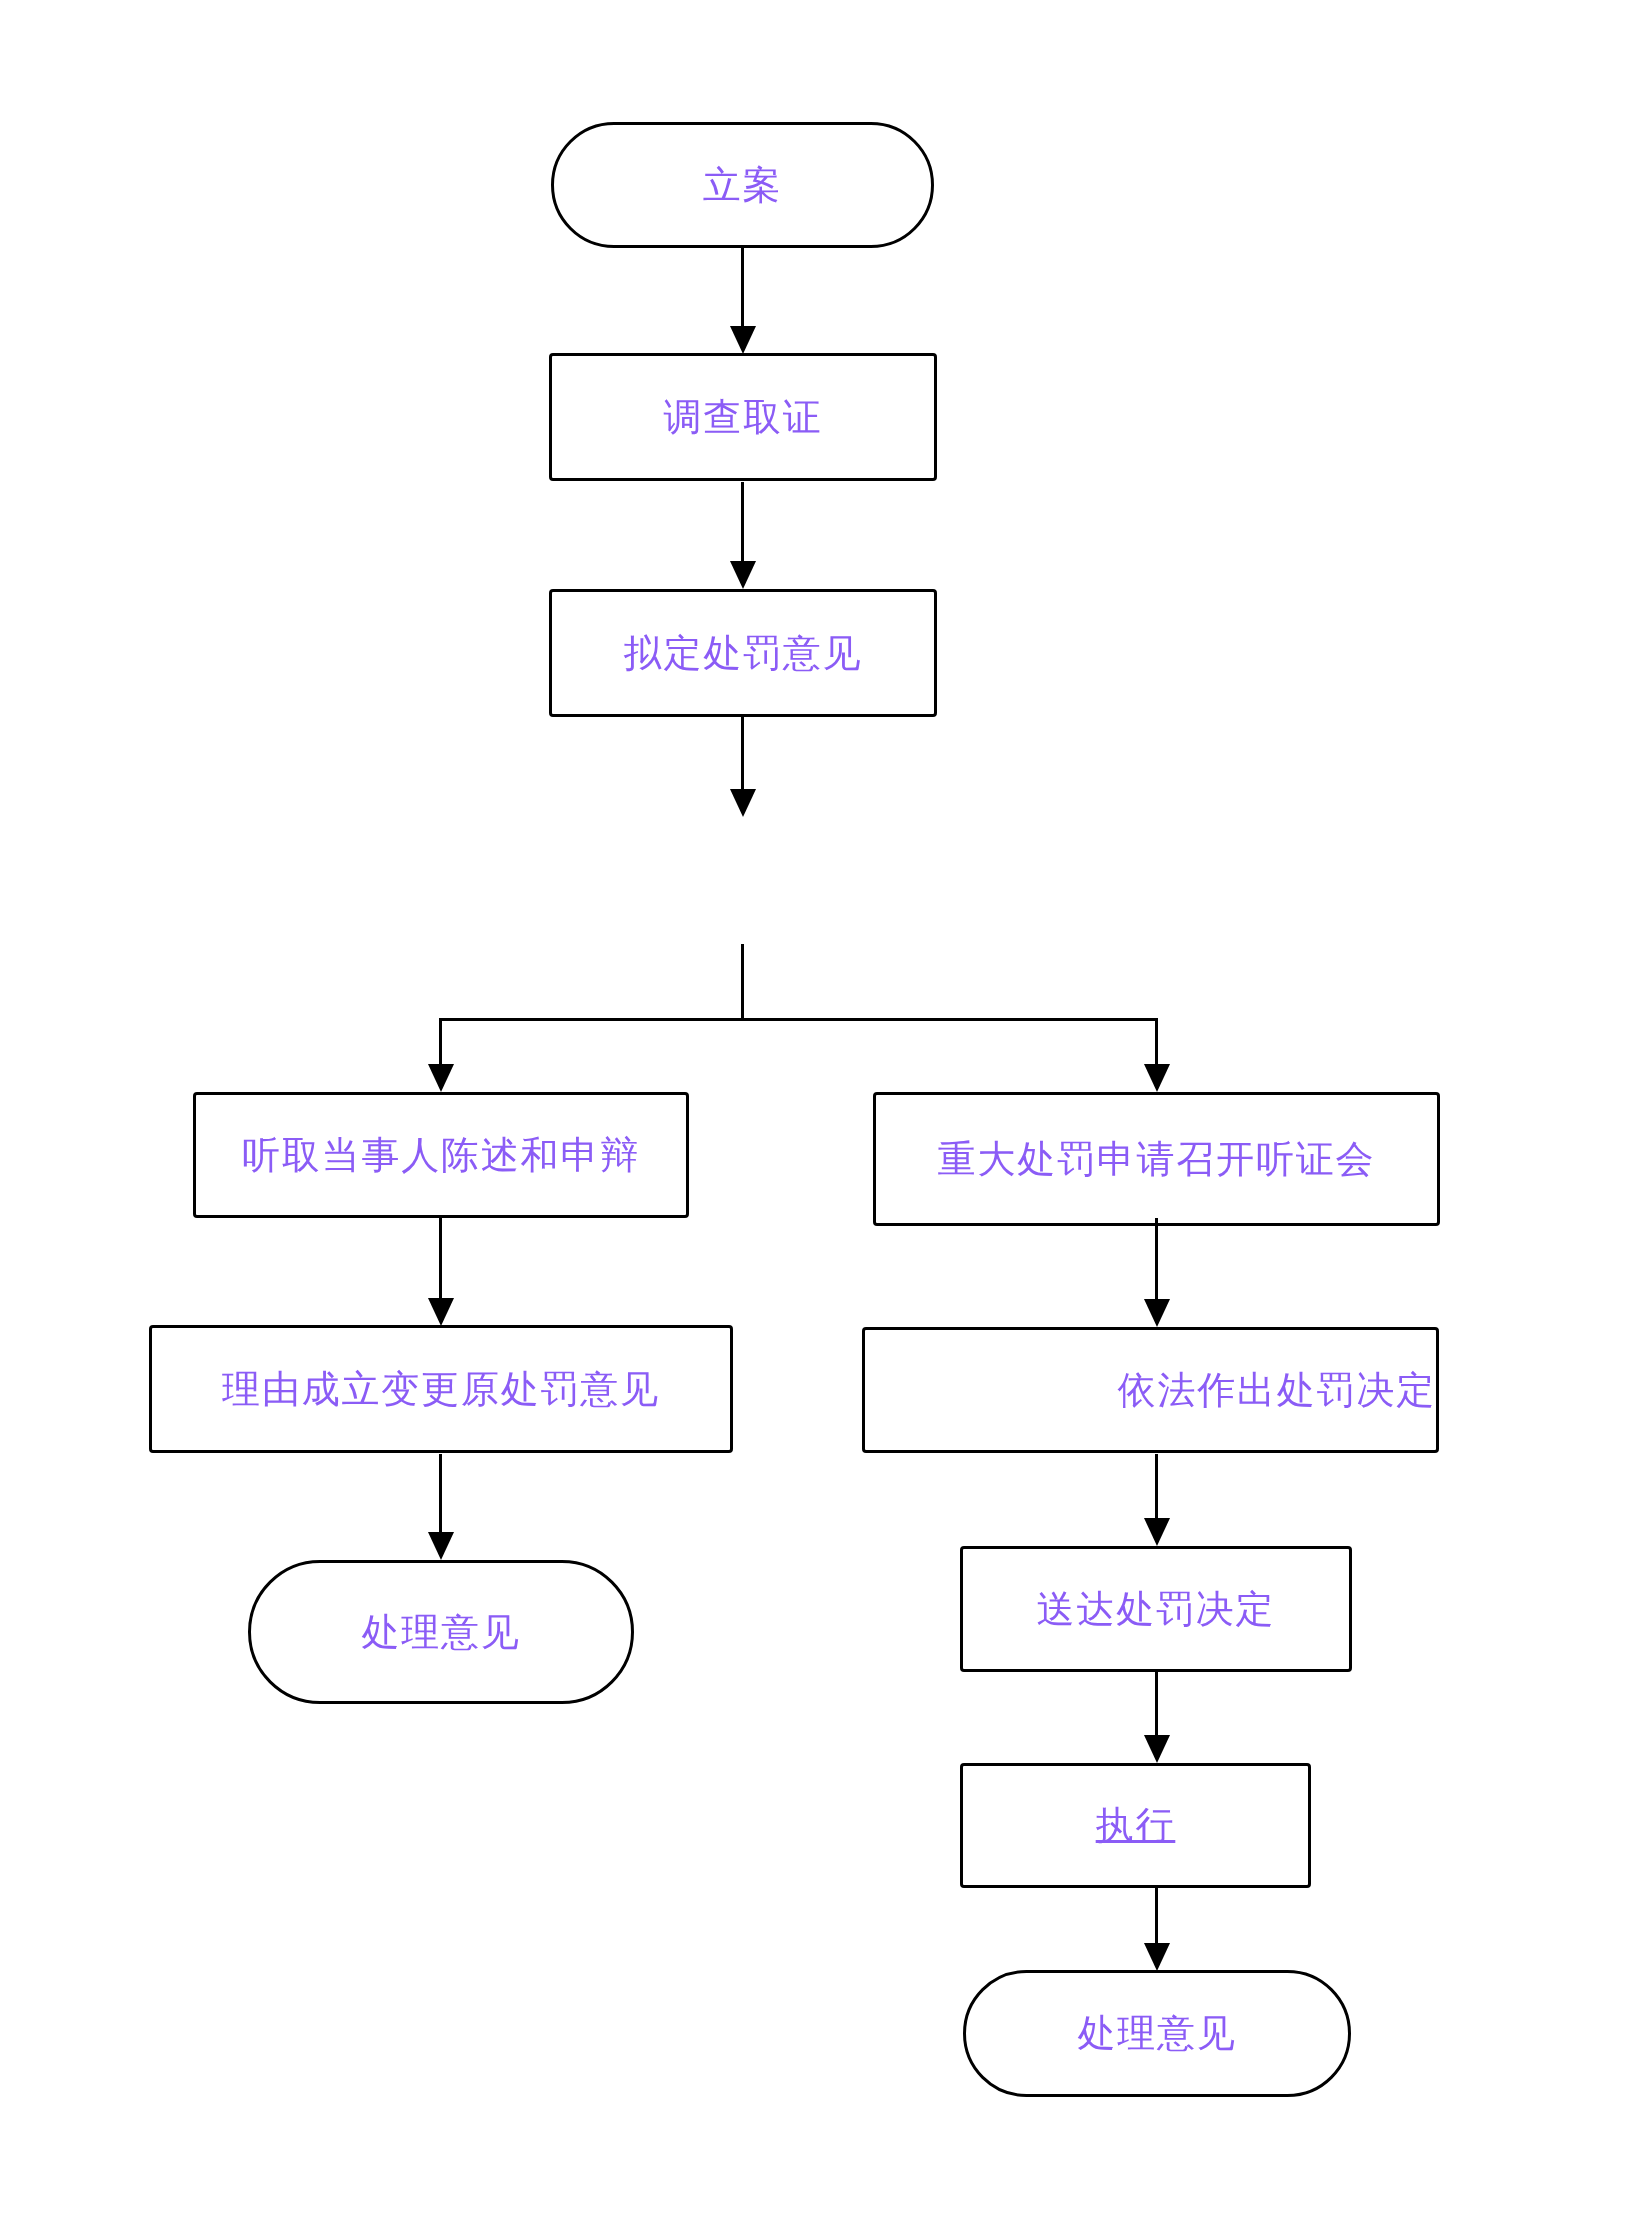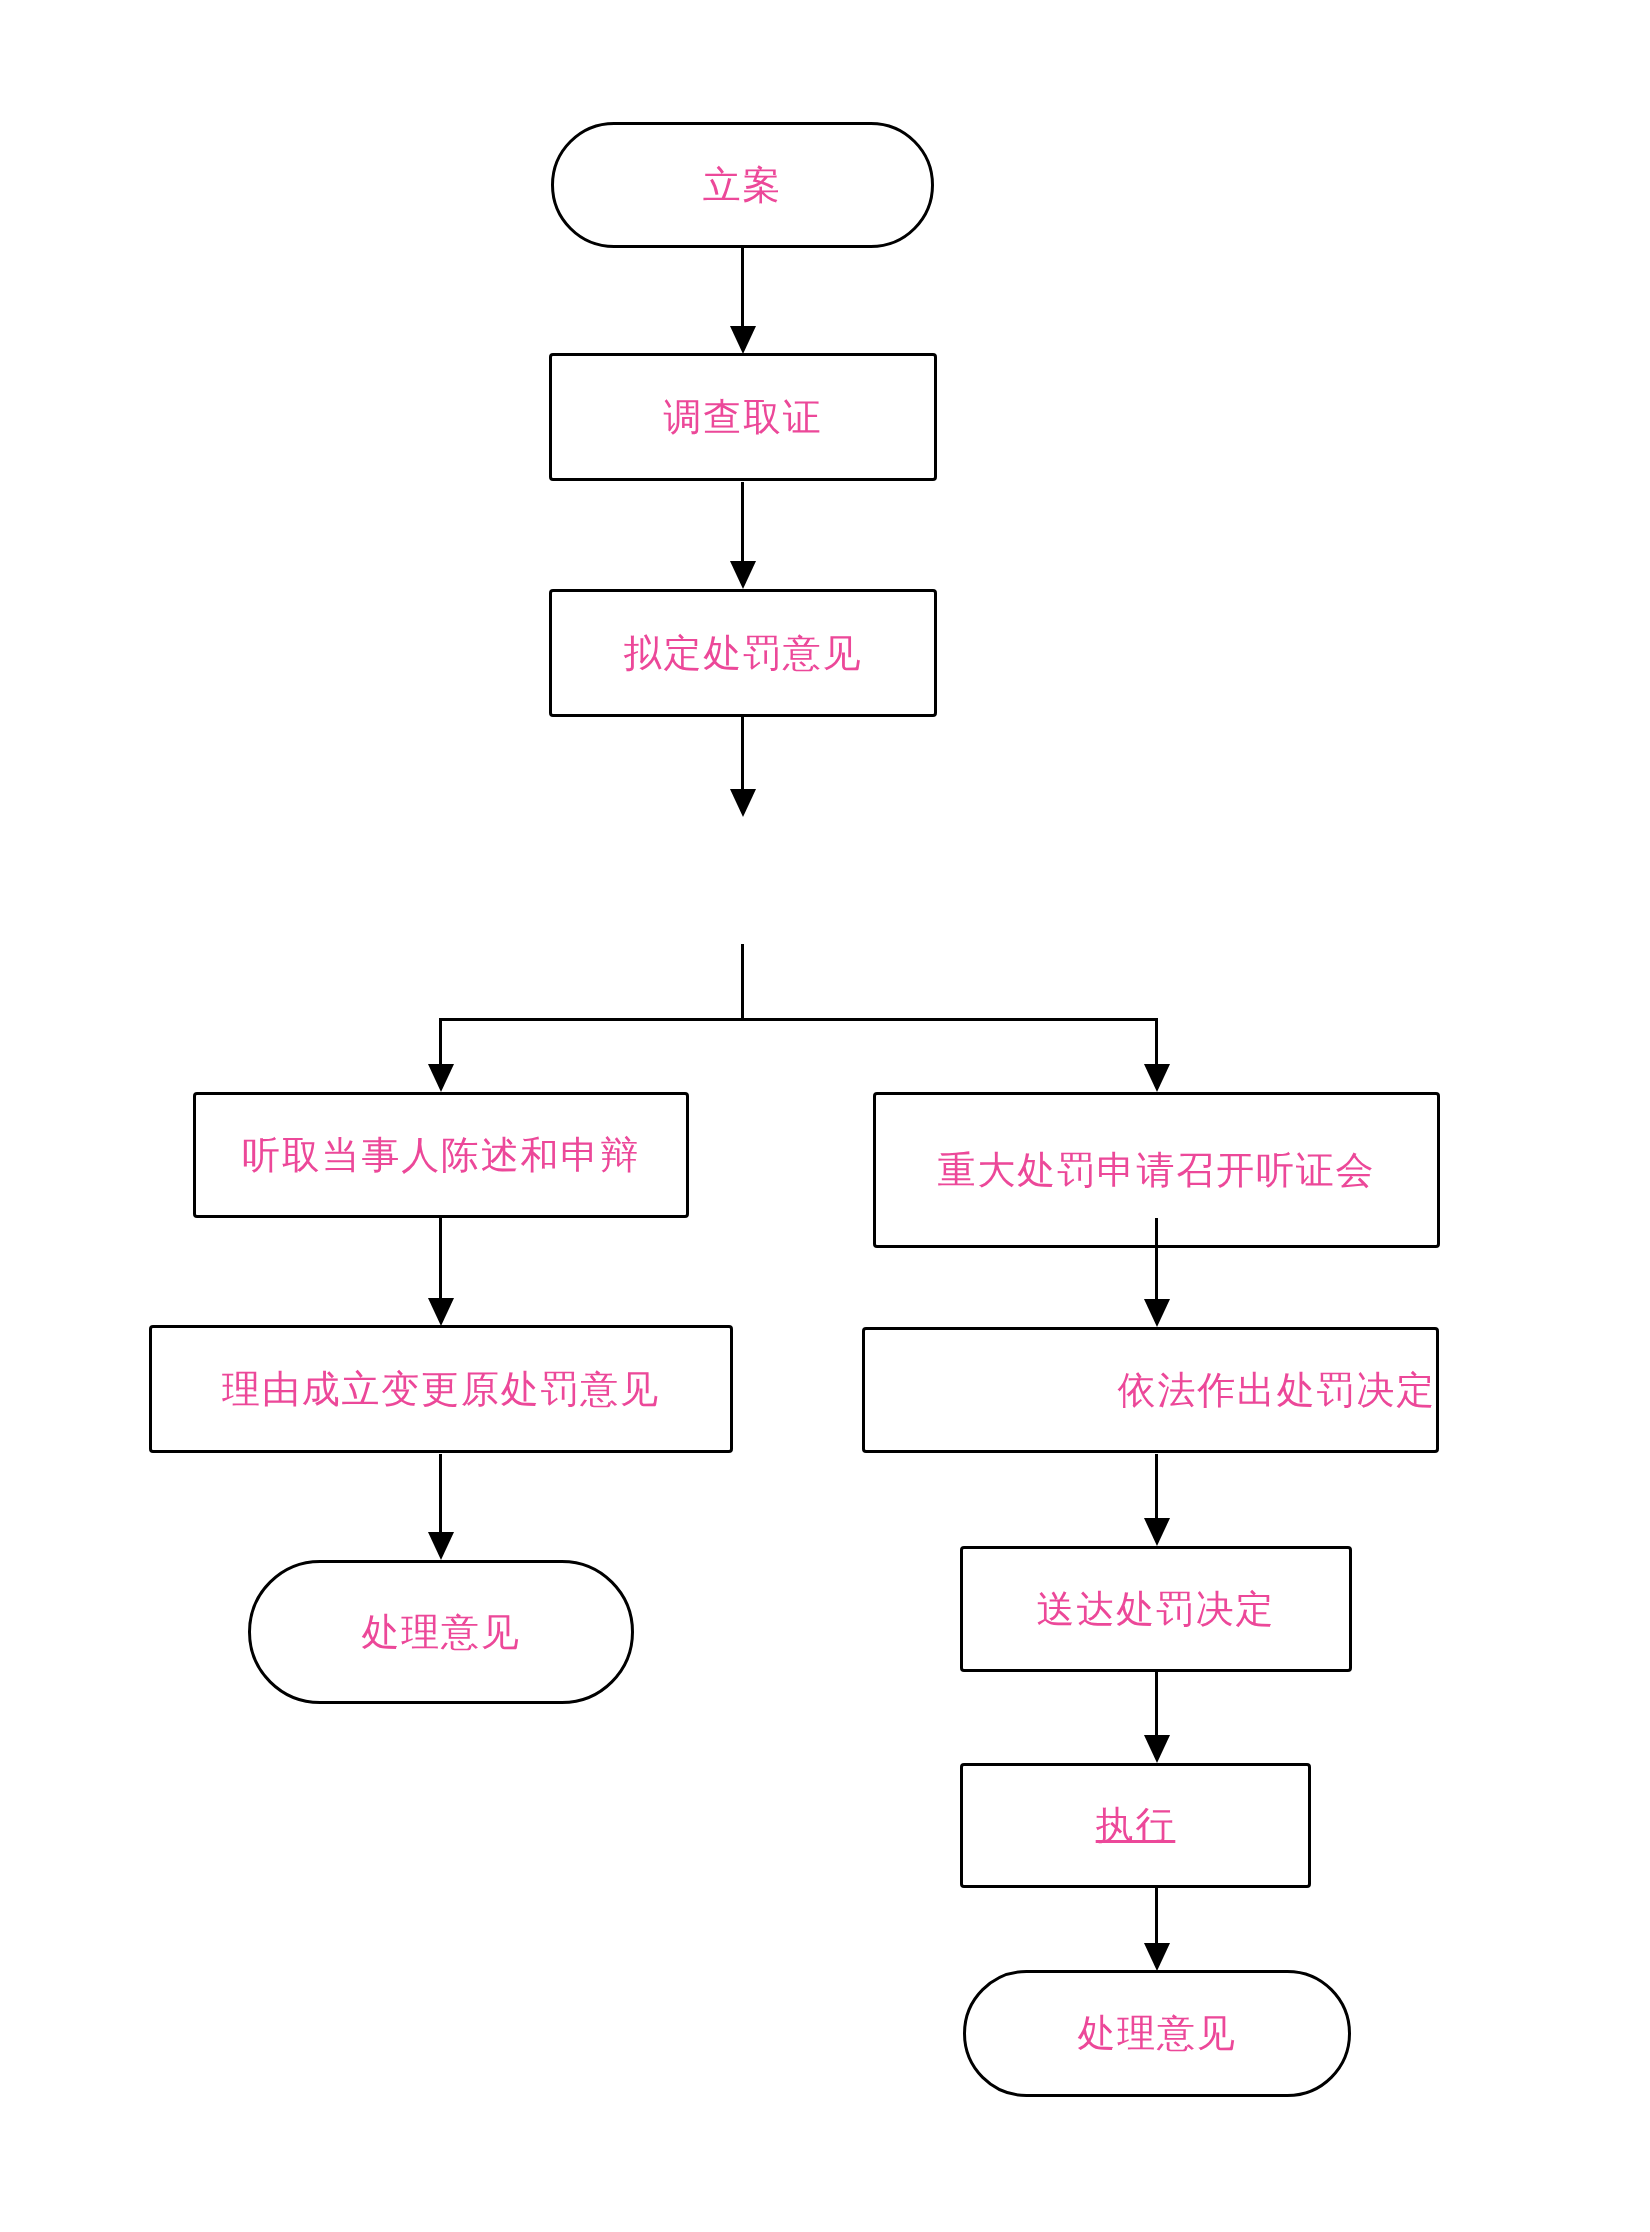--- a/index.html
+++ b/index.html
@@ -13,21 +13,21 @@
   .node {
     position: absolute;
     box-sizing: border-box;
     border: 3.7px solid #000000;
     background: #ffffff;
     display: flex;
     align-items: center;
     justify-content: center;
     font-size: 38px;
     letter-spacing: 1.8px;
-    color: #ec4899;
+    color: #8b5cf6;
     white-space: nowrap;
   }
   .process   { border-radius: 4px; }
   .terminator{ border-radius: 83px; }
   .vline, .hline { position: absolute; background: #000000; }
   .arrow-down {
     position: absolute;
     width: 0; height: 0;
     border-left: 13px solid transparent;
     border-right: 13px solid transparent;
@@ -52,21 +52,21 @@
   <div class="node process" style="left:193px;top:1092px;width:496px;height:126px;">
     <span>听取当事人陈述和申辩</span>
   </div>
   <div class="node process" style="left:149px;top:1325px;width:584px;height:128px;text-align:center;">
     <span>理由成立变更原处罚意见</span>
   </div>
   <div class="node terminator" style="left:248px;top:1560px;width:386px;height:144px;">
     <span>处理意见</span>
   </div>
 
-  <div class="node process" style="left:873px;top:1092px;width:567px;height:156px;">
+  <div class="node process" style="left:873px;top:1092px;width:567px;height:134px;">
     <span>重大处罚申请召开听证会</span>
   </div>
   <div class="node process" style="left:862px;top:1327px;width:577px;height:126px;justify-content:flex-end;">
     <span>依法作出处罚决定</span>
   </div>
   <div class="node process" style="left:960px;top:1546px;width:392px;height:126px;">
     <span>送达处罚决定</span>
   </div>
   <div class="node process" style="left:960px;top:1763px;width:351px;height:125px;text-decoration:underline;">
     <span>执行</span>

